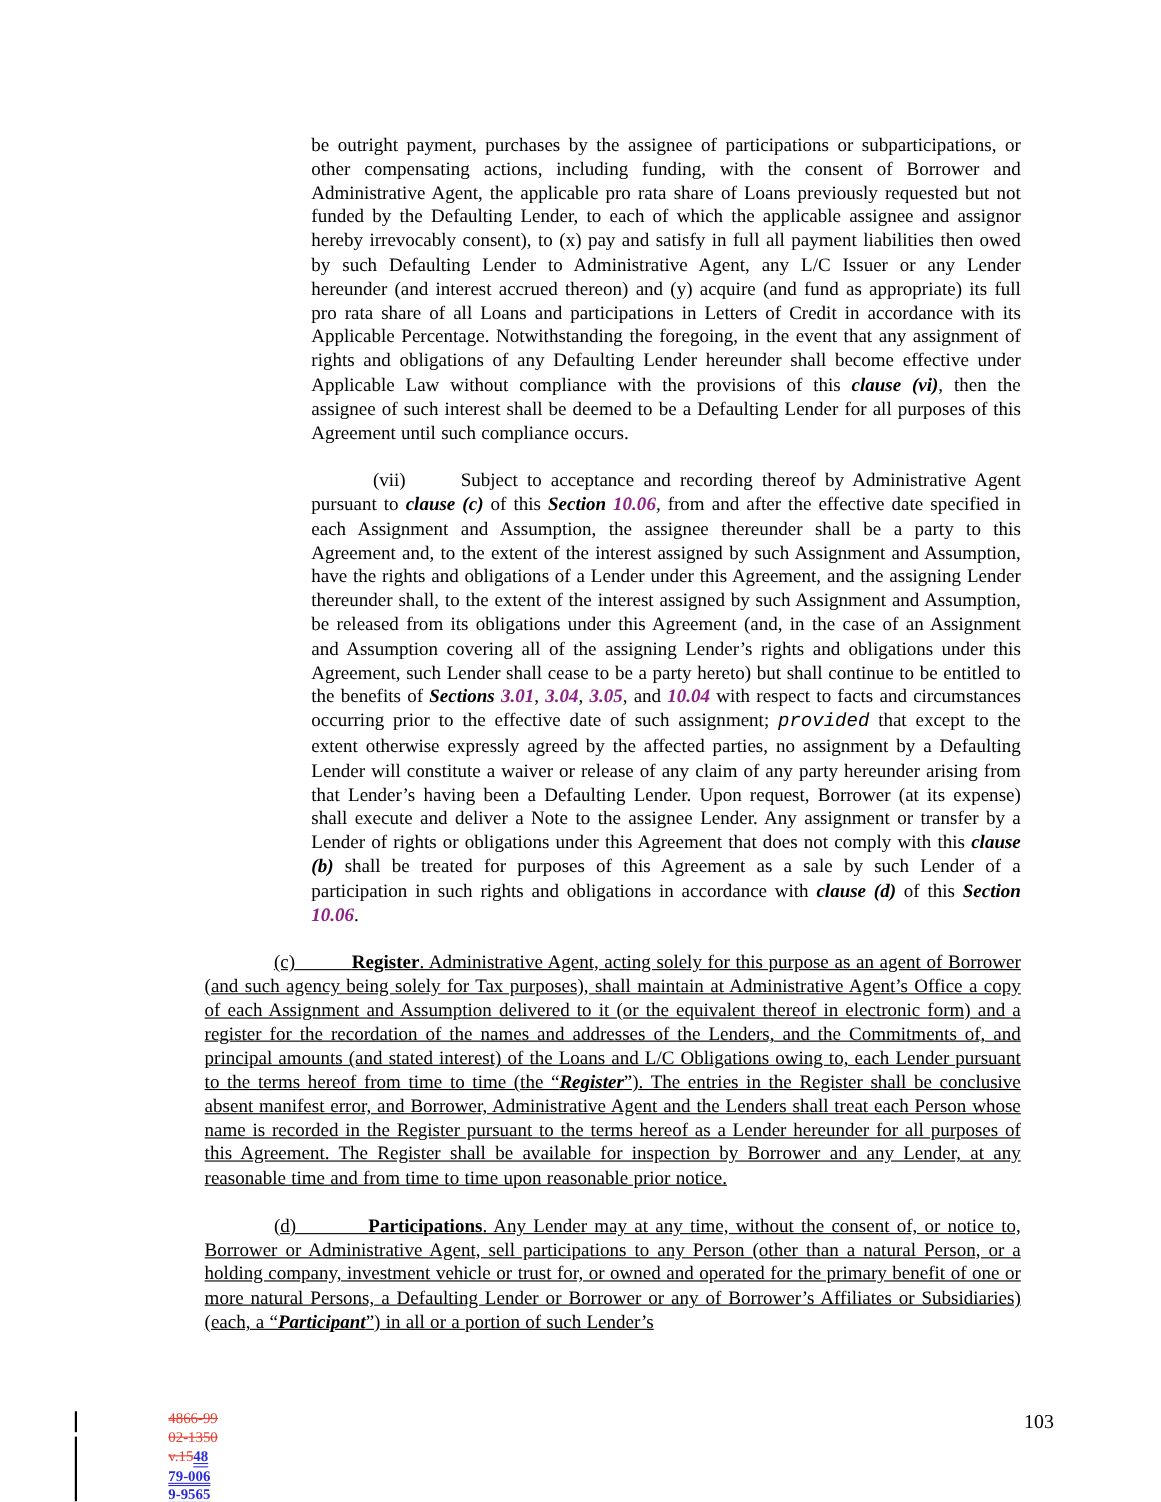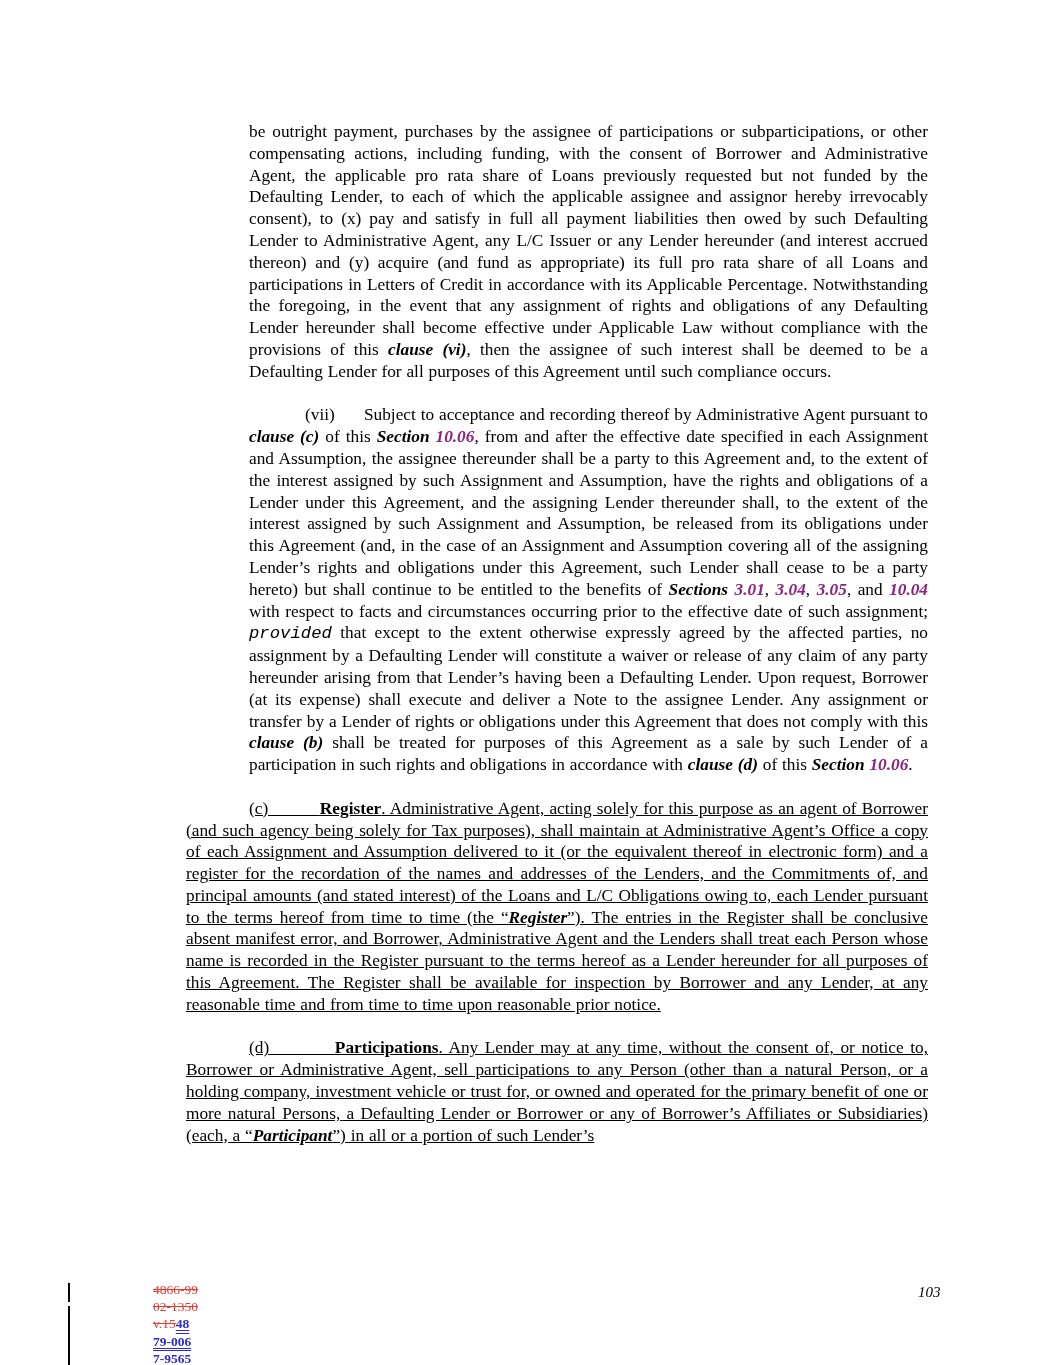--- a/index.html
+++ b/index.html
@@ -22,21 +22,21 @@
     top: 121px;
     width: 742px;
   }
   p.para {
     margin: 0 0 21.8px 0;
     font-size: 17.3px;
     line-height: 21.8px;
     text-align: justify;
     word-spacing: 0.5px;
   }
-  p.block { margin-left: 63px; }
+  p.block { margin-left: 97px; }
   p.ind56 { text-indent: 56px; }
   p.ind63 { text-indent: 63px; text-decoration: underline; }
 
   
   .r-b   { font-weight: bold; }
   .r-i   { font-style: italic; font-family: Liberation Mono, monospace; }
   .r-bi  { font-weight: bold; font-style: italic; }
   .r-ref { font-weight: bold; font-style: italic; color: var(--reference_purple, #8b2383); }
   .r-del {
     color: var(--deletion_red, #e33b2e);
@@ -67,24 +67,23 @@
     background: #000000;
   }
   .changebar.seg1 { top: 1283px; height: 19px; }
   .changebar.seg2 { top: 1306px; height: 60px; }
 
   .page-number {
     position: absolute;
     left: 918px;
     top: 1283px;
     width: 40px;
-    font-size: 15px;
+    font-size: 18px;
     line-height: 18px;
-    text-align: left;
-    font-style: italic;
+    text-align: right;
   }
 </style>
 </head>
 <body>
 
 <main class="page">
 
   <section class="content">
     <p class="para block"><span>be outright payment, purchases by the assignee of participations or subparticipations, or other compensating actions, including funding, with the consent of Borrower and Administrative Agent, the applicable pro rata share of Loans previously requested but not funded by the Defaulting Lender, to each of which the applicable assignee and assignor hereby irrevocably consent), to (x) pay and satisfy in full all payment liabilities then owed by such Defaulting Lender to Administrative Agent, any L/C Issuer or any Lender hereunder (and interest accrued thereon) and (y) acquire (and fund as appropriate) its full pro rata share of all Loans and participations in Letters of Credit in accordance with its Applicable Percentage. Notwithstanding the foregoing, in the event that any assignment of rights and obligations of any Defaulting Lender hereunder shall become effective under Applicable Law without compliance with the provisions of this </span><span class="r-bi">clause (vi)</span><span>, then the assignee of such interest shall be deemed to be a Defaulting Lender for all purposes of this Agreement until such compliance occurs.</span></p>
 
@@ -96,18 +95,18 @@
   </section>
 
   <div class="changebar seg1"></div>
   <div class="changebar seg2"></div>
 
   <div class="footer-rev">
     <div class="rev-line"><span class="r-del">4866-99</span></div>
     <div class="rev-line"><span class="r-del">02-1350</span></div>
     <div class="rev-line"><span class="r-del">v.15</span><span class="r-ins">48</span></div>
     <div class="rev-line"><span class="r-ins">79-006</span></div>
-    <div class="rev-line"><span class="r-ins">7-9565</span></div>
+    <div class="rev-line"><span class="r-ins">9-9565</span></div>
   </div>
 
   <div class="page-number">103</div>
 
 </main>
 
 </body></html>

